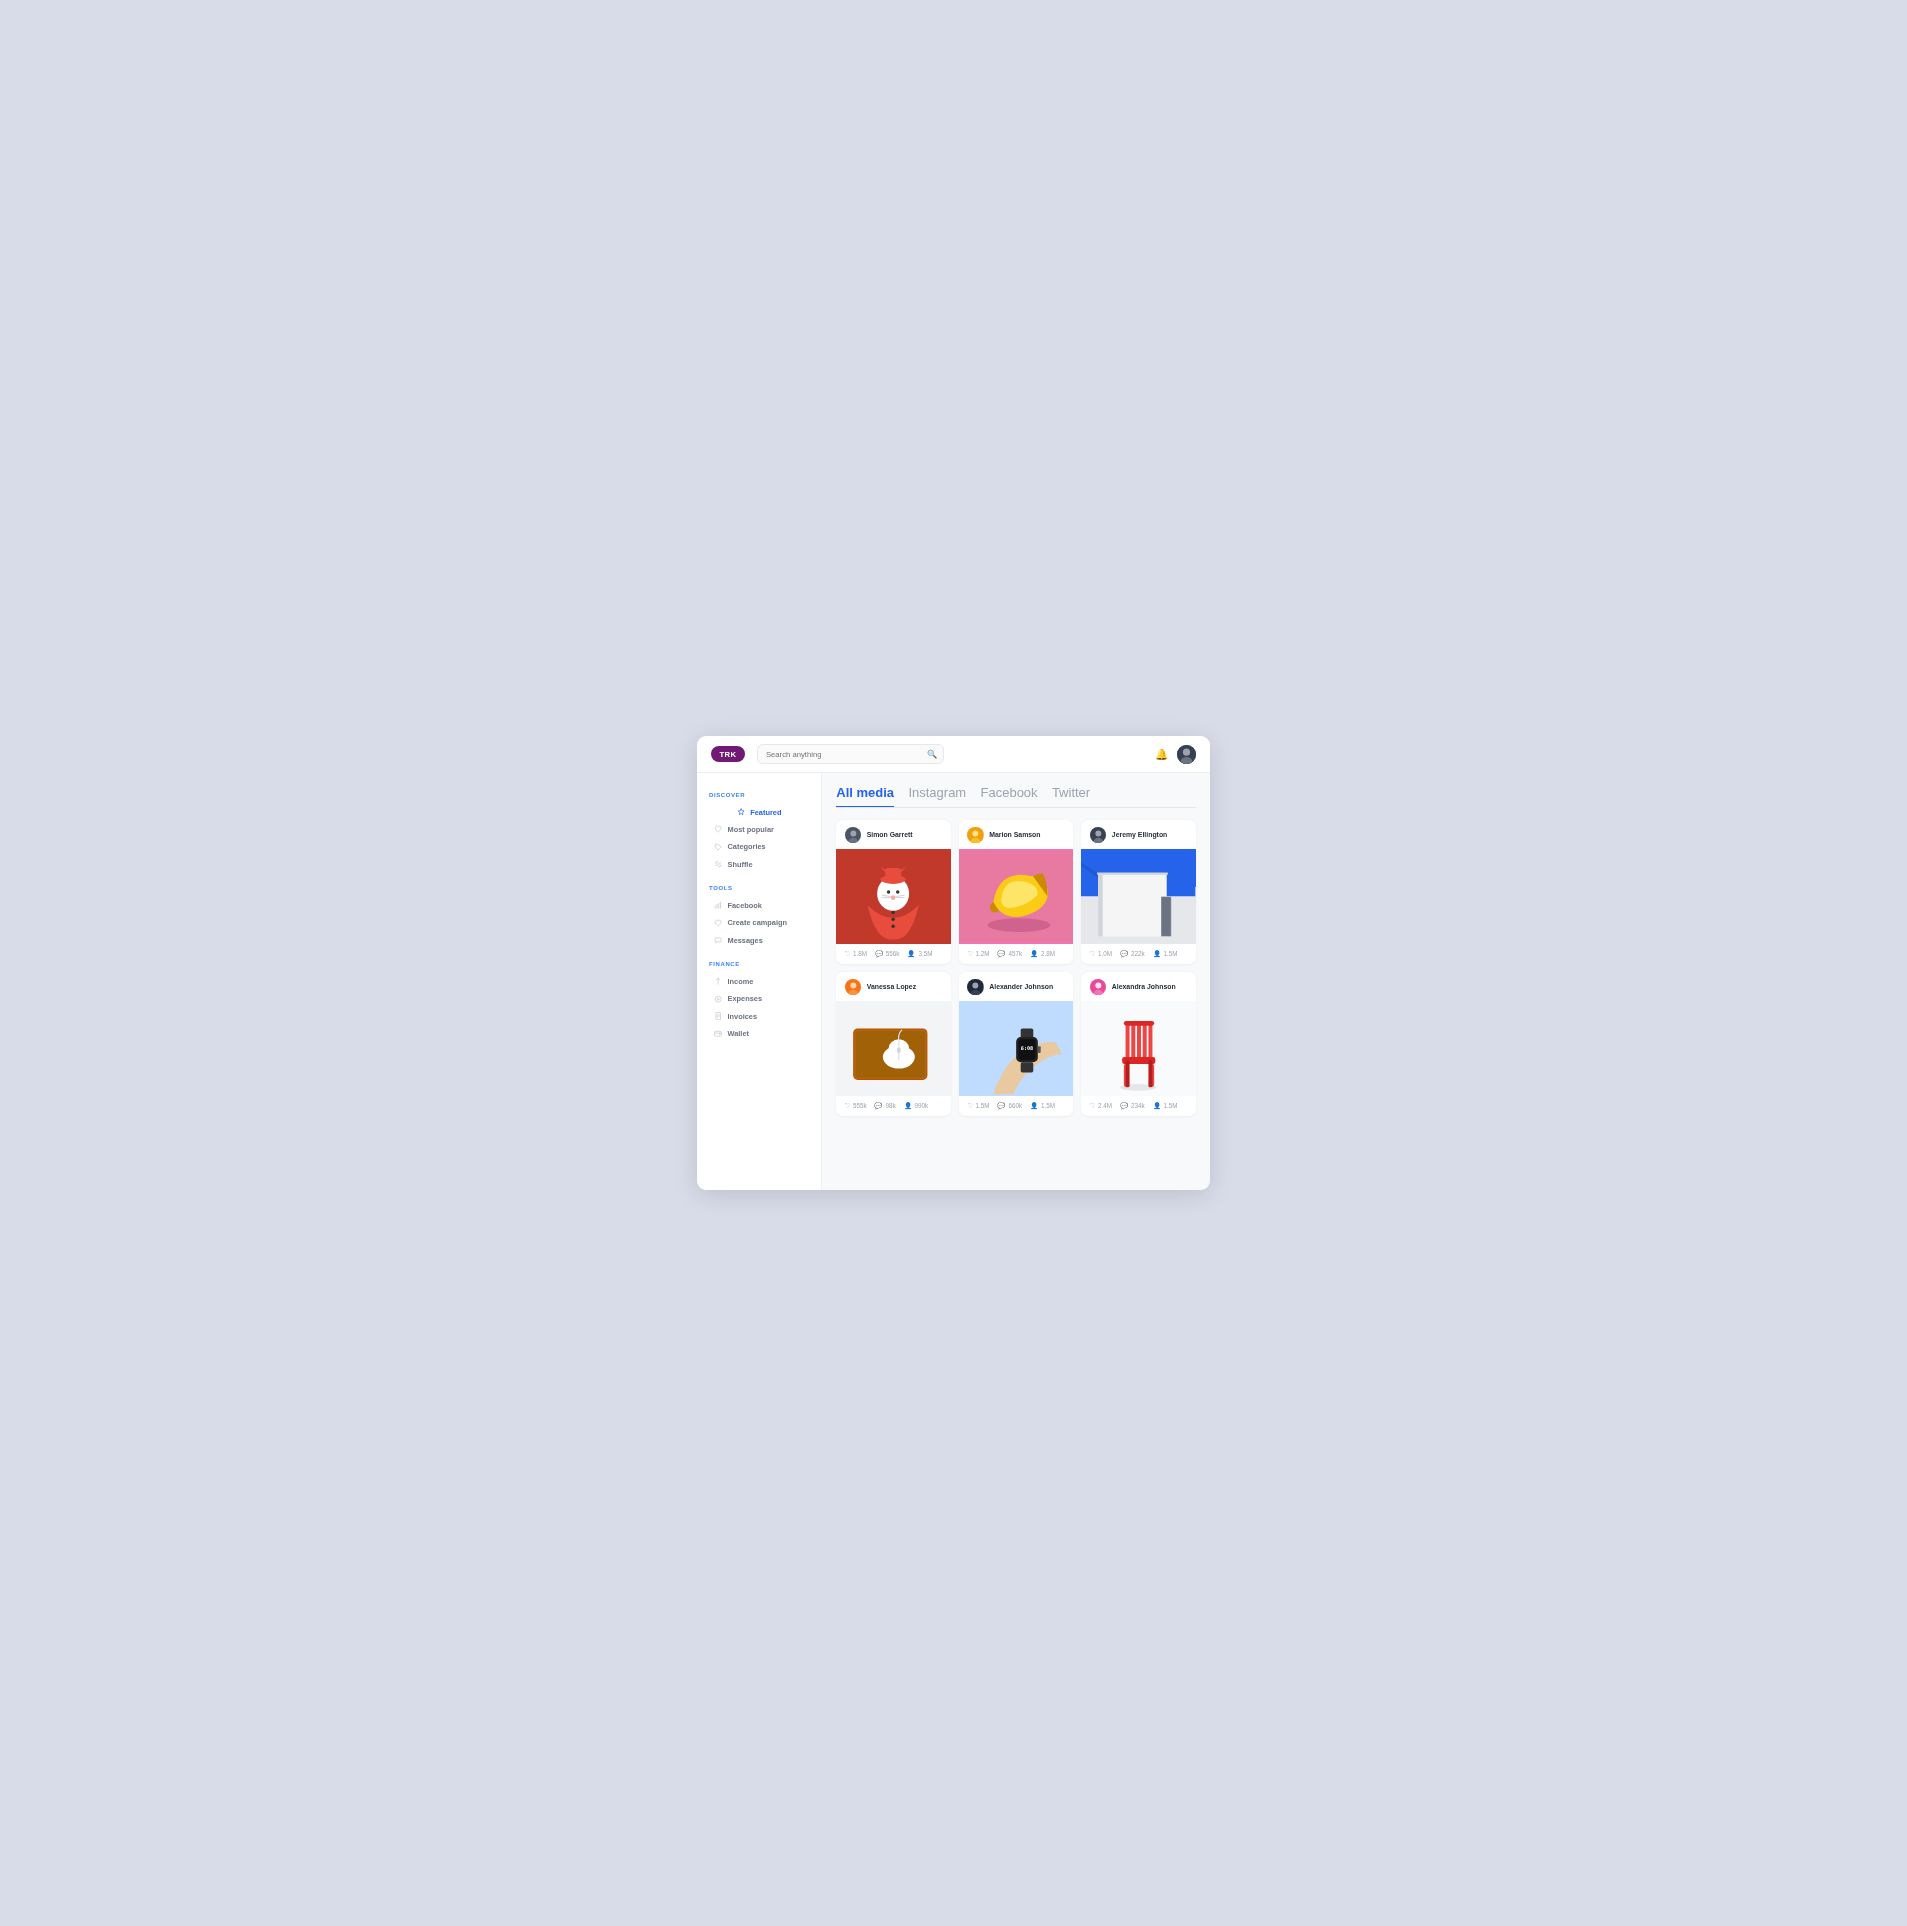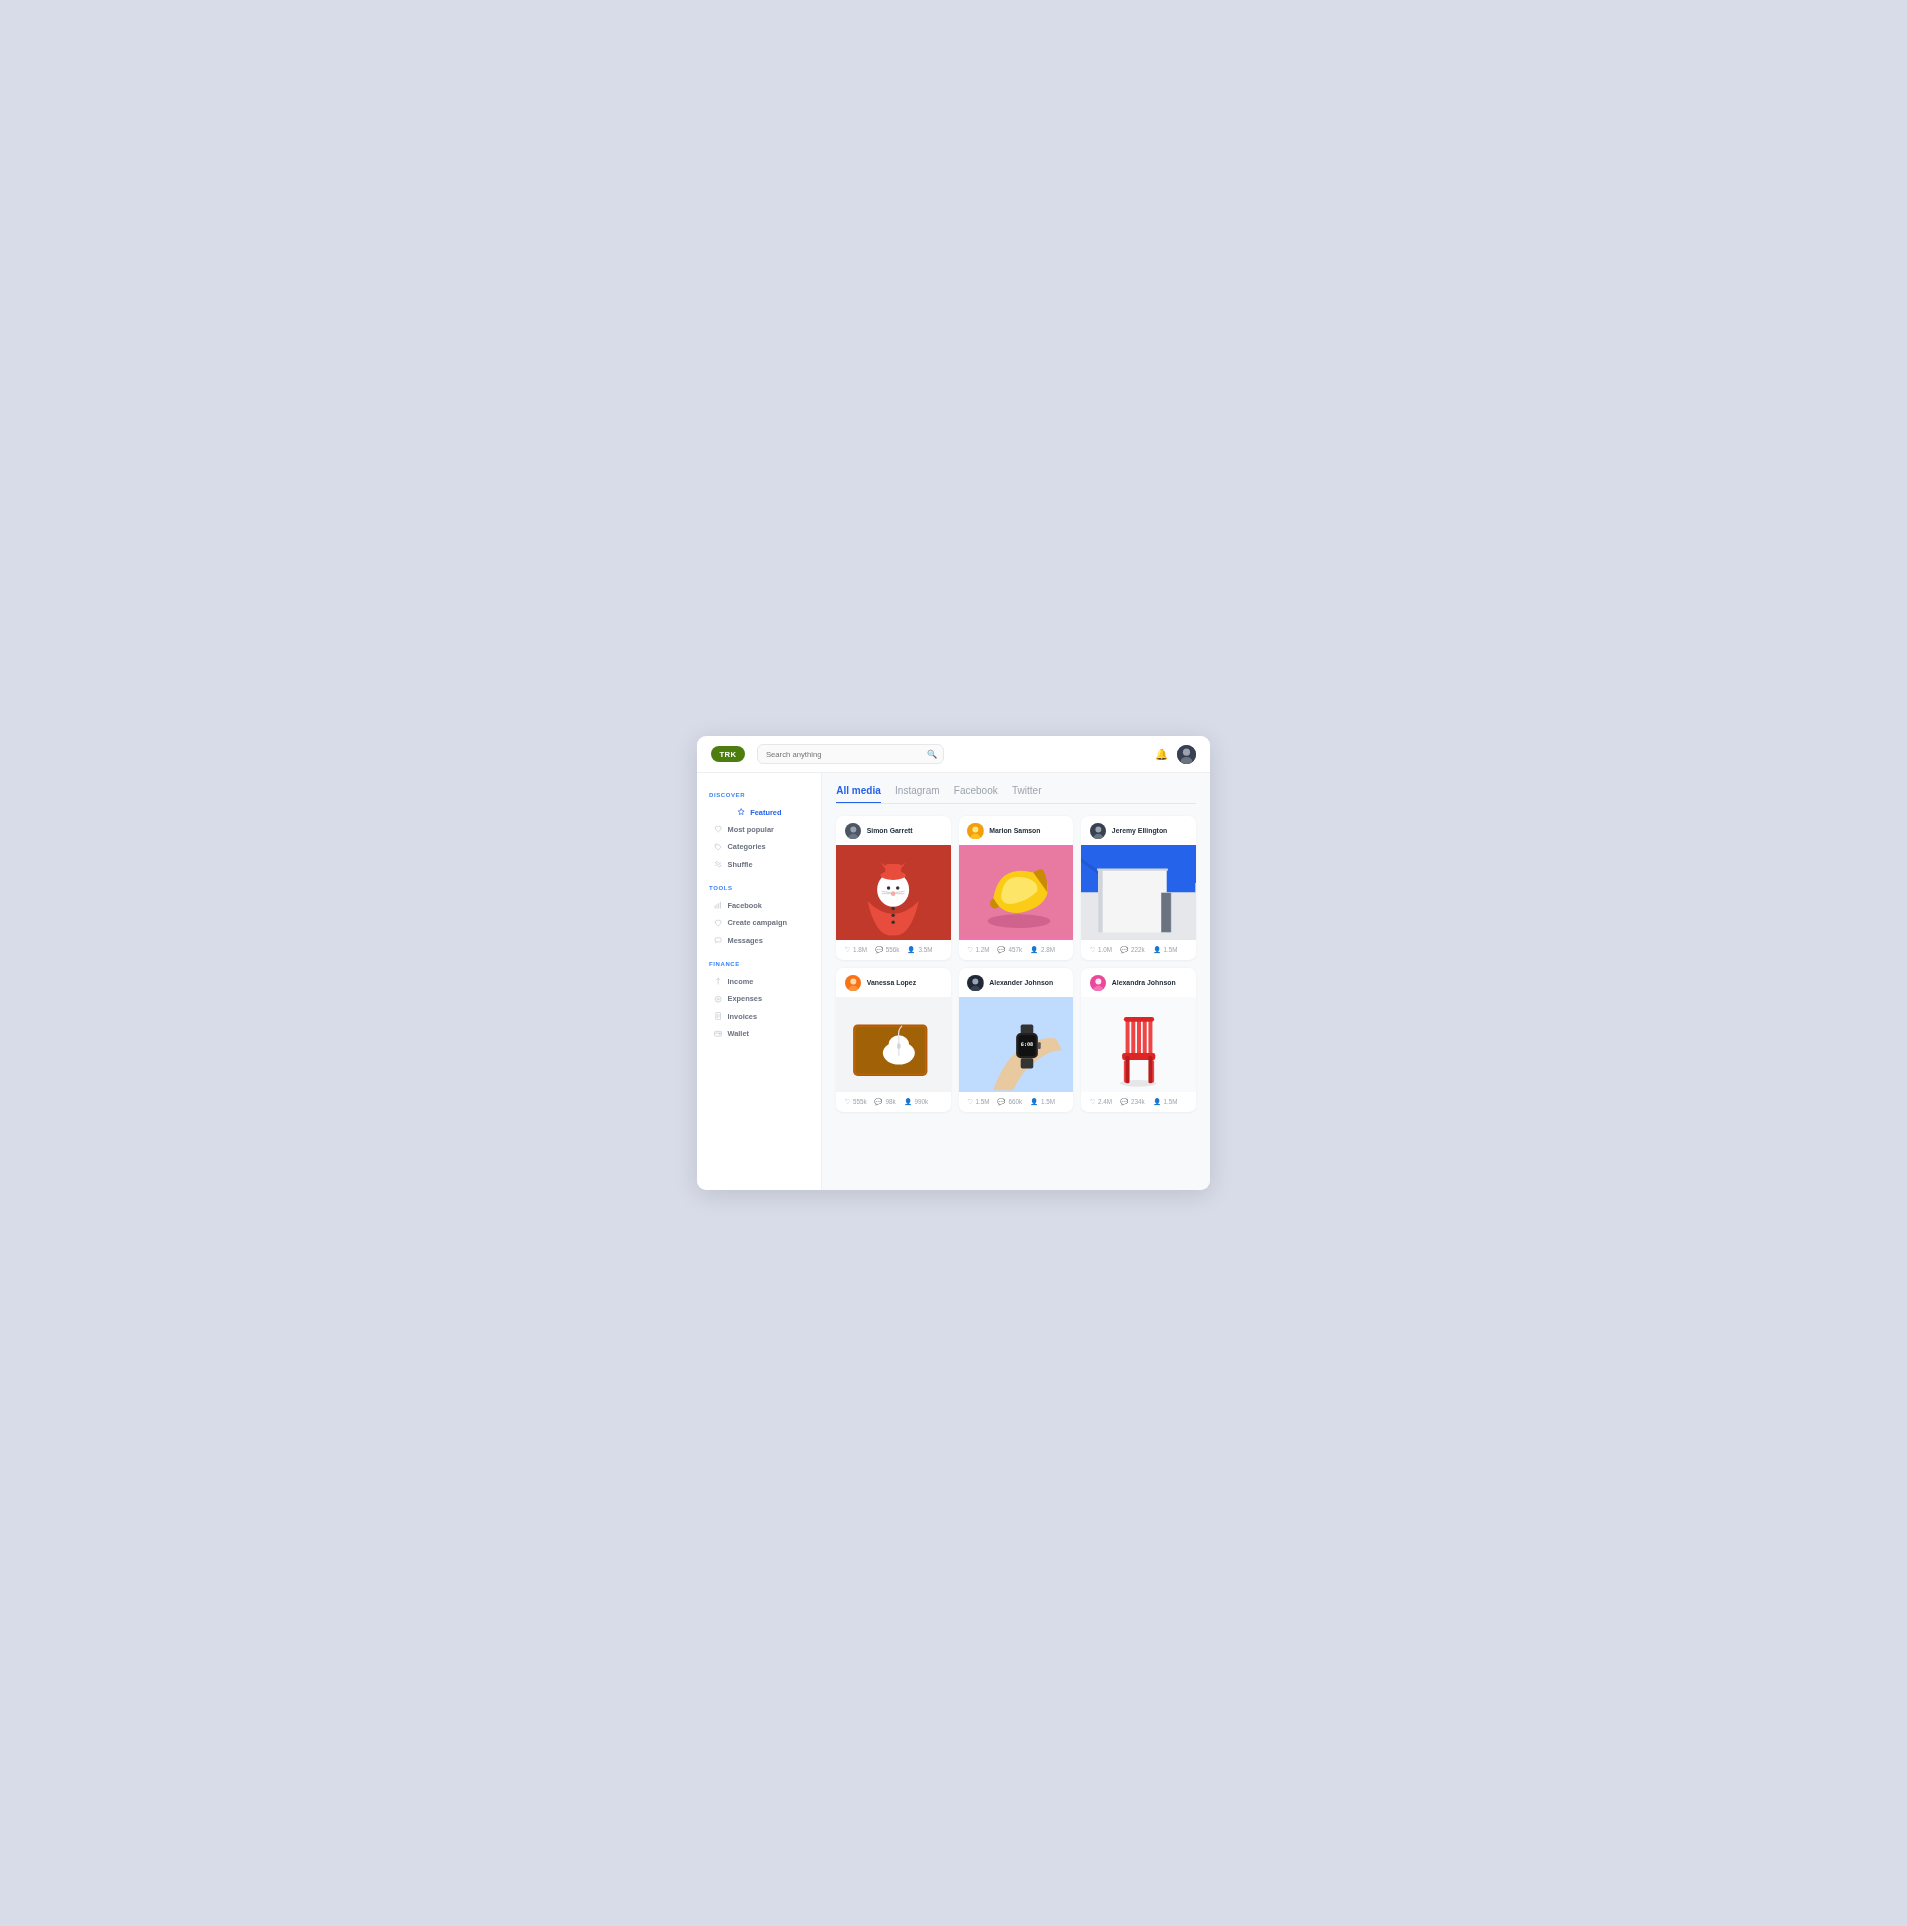--- a/index.html
+++ b/index.html
@@ -21,21 +21,21 @@
     
     .header {
       background: #fff;
       display: flex;
       align-items: center;
       padding: 8.3px 14.3px;
       border-bottom: 0.6px solid #eee;
       gap: 12px;
     }
     .logo-btn {
-      background: #4d7c0f;
+      background: #701a75;
       color: #fff;
       font-weight: 700;
       font-size: 7.7px;
       border-radius: 12px;
       padding: 3.6px 8.3px;
       border: none;
       cursor: pointer;
       letter-spacing: 0.3px;
     }
     .search-bar {
@@ -138,21 +138,21 @@
       background: #f8f9fb;
     }
     
     .tabs {
       display: flex;
       gap: 14.3px;
       border-bottom: 0.6px solid #e5e7eb;
       margin-bottom: 12px;
     }
     .tab {
-      font-size: 10px;
+      font-size: 13px;
       color: #9ca3af;
       padding-bottom: 6px;
       cursor: pointer;
       border-bottom: 1.2px solid transparent;
       transition: all 0.15s;
     }
     .tab.active {
       color: #2563eb;
       border-bottom: 1.2px solid #2563eb;
       font-weight: 600;

